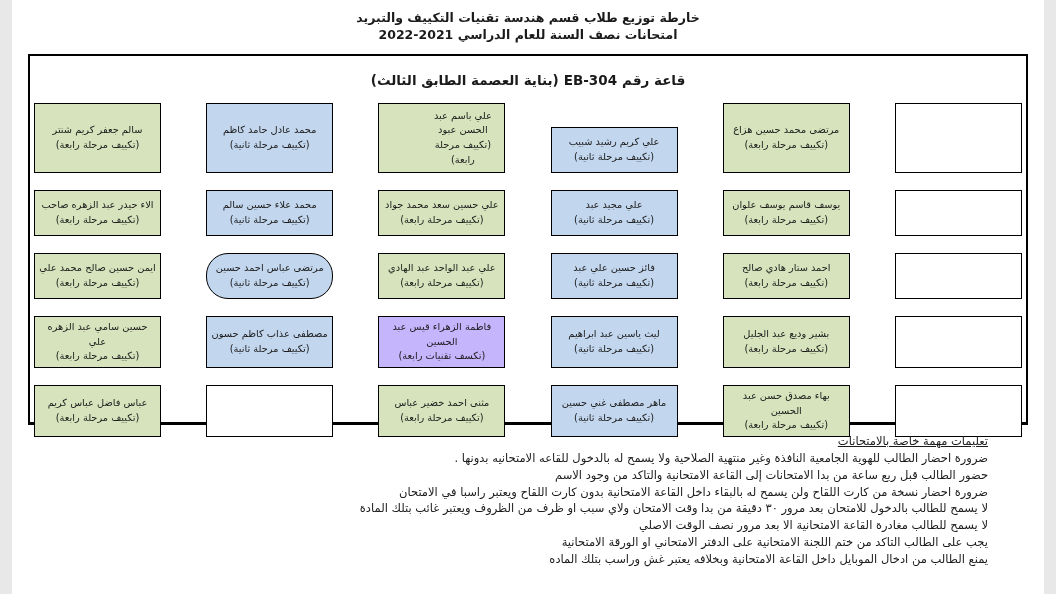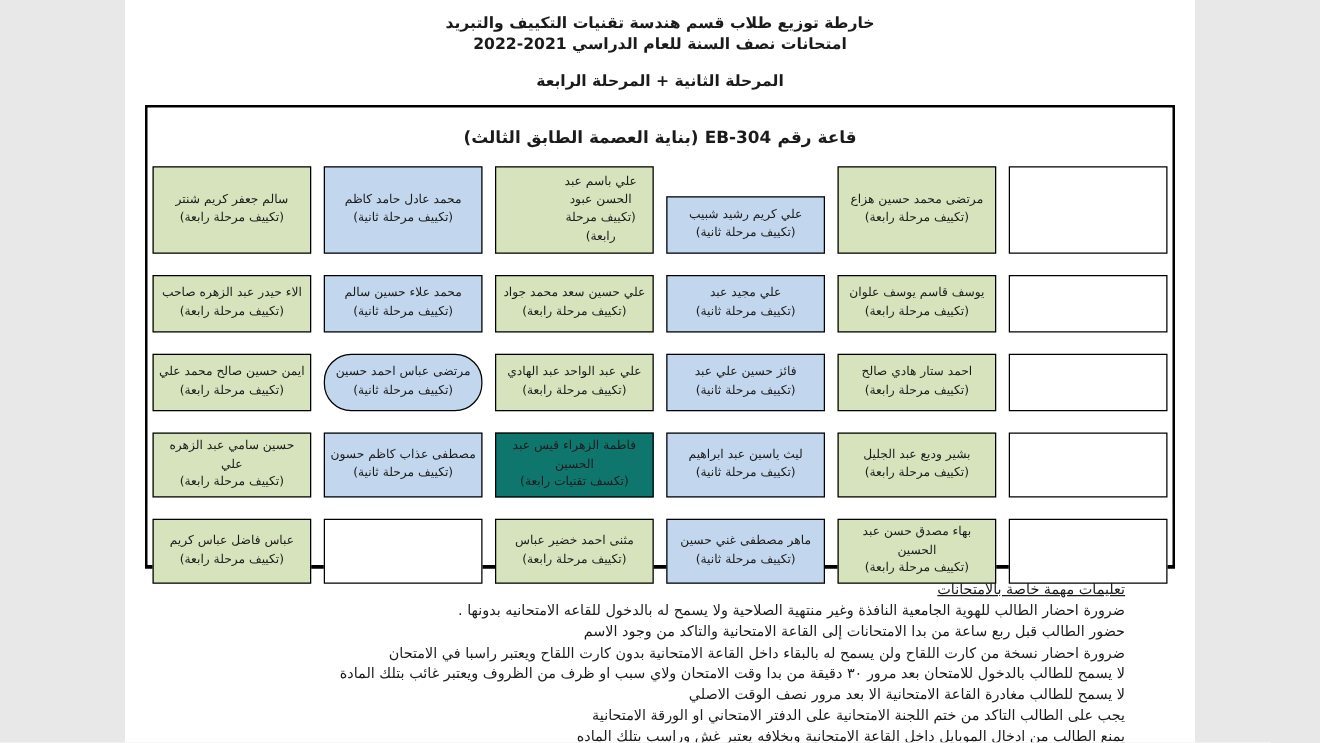--- a/index.html
+++ b/index.html
@@ -1,18 +1,18 @@
 <!DOCTYPE html>
 <html lang="ar"><head>
 <meta charset="utf-8">
 <style>
   * { margin:0; padding:0; box-sizing:border-box; }
   body { background:#e8e8e8; }
   .page {
-    width:856px; height:594px; background:#ffffff; margin:0 auto;
+    width:1032px; height:594px; background:#ffffff; margin:0 auto;
     font-family:"DejaVu Sans", sans-serif; color:#1b1b1b; position:relative;
     overflow:hidden;
   }
   .titles { text-align:center; padding-top:9px; direction:rtl; }
   .title-line { font-size:12.5px; font-weight:bold; line-height:17px; }
   .title-line.stage-line { margin-top:13px; }
 
   .hall-box {
     margin:11px 16px 0 16px;
     border:2px solid #000; border-bottom-width:3px;
@@ -50,21 +50,20 @@
   .instruction-line { font-size:11.5px; line-height:16.8px; }
 </style>
 </head>
 <body>
 
 <div class="page">
 
   <div class="titles">
     <div class="title-line">خارطة توزيع طلاب قسم هندسة تقنيات التكييف والتبريد</div>
     <div class="title-line">امتحانات نصف السنة للعام الدراسي 2021‏-‏2022</div>
-    <div class="title-line stage-line">المرحلة الثانية + المرحلة الرابعة</div>
   </div>
 
   <div class="hall-box">
     <div class="hall-header">
       <span>قاعة رقم</span>
       <span class="hall-code">EB-304</span>
       <span>(بناية العصمة الطابق الثالث)</span>
     </div>
 
     <div class="seat-grid">
@@ -145,21 +144,21 @@
         </div>
 
       <div class="seat" style="background: rgb(214, 227, 188);">
           <div class="seat-name">حسين سامي عبد الزهره علي</div>
           <div class="seat-stage">(تكييف مرحلة رابعة)</div>
         </div>
       <div class="seat" style="background: rgb(194, 214, 238);">
           <div class="seat-name">مصطفى عذاب كاظم حسون</div>
           <div class="seat-stage">(تكييف مرحلة ثانية)</div>
         </div>
-      <div class="seat" style="background: #0f766e;">
+      <div class="seat" style="background: #c4b5fd;">
           <div class="seat-name">فاطمة الزهراء قيس عبد الحسين</div>
           <div class="seat-stage">(تكسف تقنيات رابعة)</div>
         </div>
       <div class="seat" style="background: rgb(194, 214, 238);">
           <div class="seat-name">ليث ياسين عبد ابراهيم</div>
           <div class="seat-stage">(تكييف مرحلة ثانية)</div>
         </div>
       <div class="seat" style="background: rgb(214, 227, 188);">
           <div class="seat-name">بشير وديع عبد الجليل</div>
           <div class="seat-stage">(تكييف مرحلة رابعة)</div>

